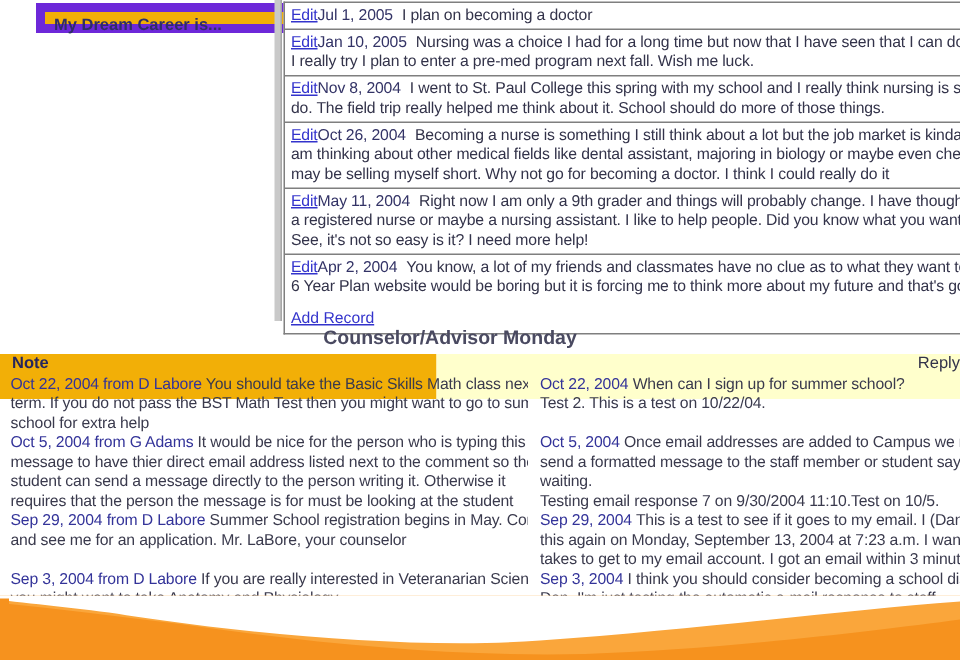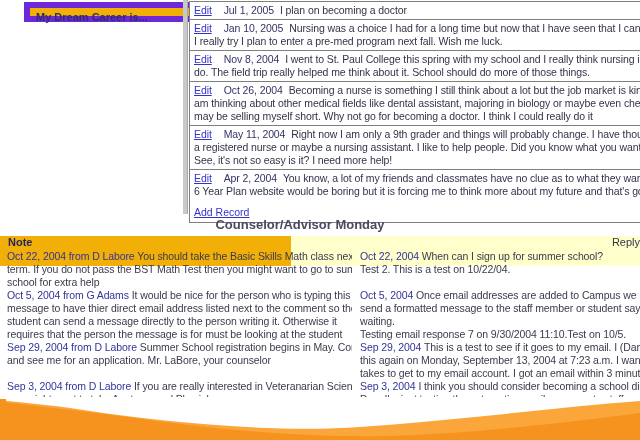--- a/index.html
+++ b/index.html
@@ -16,21 +16,21 @@
 
   
   .vdivider { position:absolute; left:183px; top:0; width:5px; height:214px; background:#c9c9c9; border-right:1px solid #a8a8a8; }
 
   
   .journal { position:absolute; left:189px; top:1px; width:453px; border:1px solid #7f7f7f; border-right:none; background:#fff; }
   .jrow { border-bottom:1px solid #7f7f7f; padding:2px 0 2px 4px; overflow:hidden; }
   .jrow:last-child { border-bottom:none; }
   .jline { font-size:10.5px; line-height:13px; letter-spacing:-0.1px; white-space:nowrap; overflow:hidden; color:#33334a; }
   .edit-link { color:#3333cc; text-decoration:underline; cursor:pointer; }
-  .jdate { margin-left:12px; color:#333366; }
+  .jdate { margin-left:0; color:#333366; }
   .jtext { margin-left:6px; }
   .add-row { padding:2px 0 2px 4px; }
   .add-link { font-size:10.5px; line-height:13px; color:#3333cc; text-decoration:underline; cursor:pointer; }
 
   
   .notes-heading { position:absolute; top:217px; left:0; width:600px; text-align:center;
     font-size:13px; font-weight:bold; color:#4a4a61; }
   .notes-headers { position:absolute; top:236px; left:0; width:640px; height:30px; display:flex; }
   .note-h { width:291px; background:var(--gold,#F0AD00); color:#26265e; font-size:11px; font-weight:bold; line-height:13px; padding-left:8px; }
   .reply-h { flex:1; background:var(--paleyellow,#FFFFCC); color:#33334a; font-size:11px; line-height:13px; padding-left:4px;text-align:right; }

